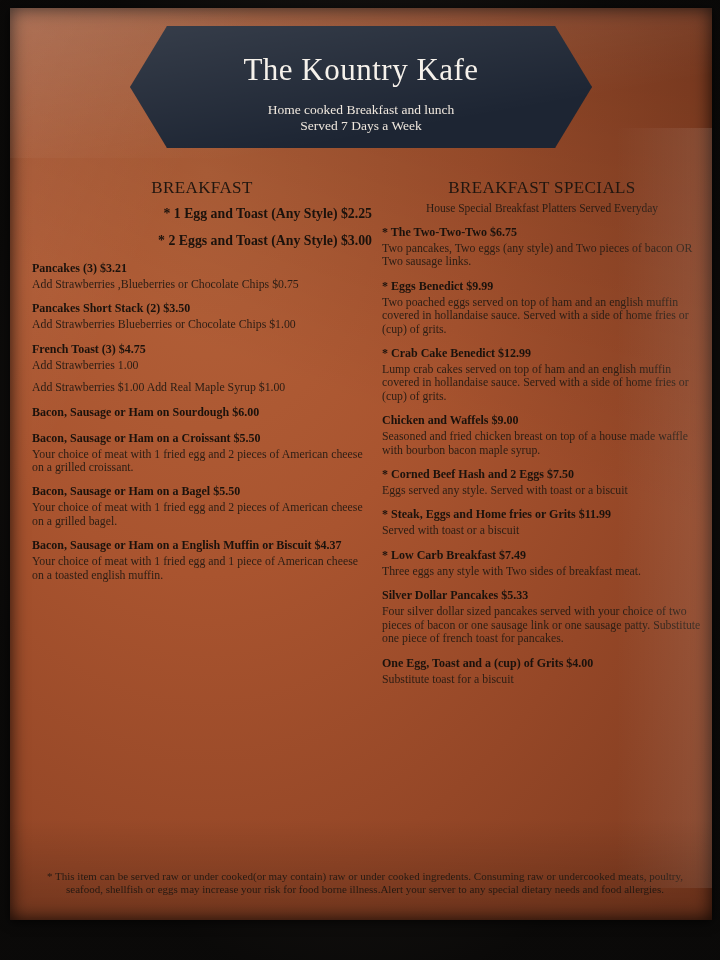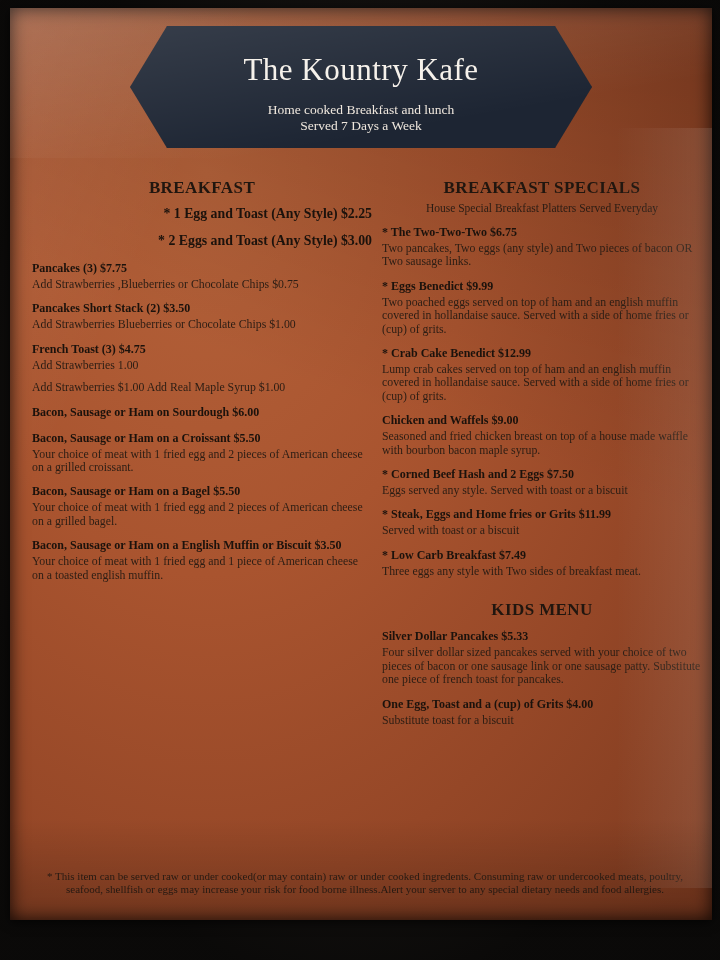--- a/index.html
+++ b/index.html
@@ -91,21 +91,21 @@
   
   .col {
     position: absolute;
     top: 168px;
   }
   #col-left { left: 22px;  width: 340px; }
   #col-right { left: 372px; width: 320px; }
 
   .section-head {
     text-align: center;
-    font-weight: bold;
+    font-weight: normal;
     font-size: 17px;
     letter-spacing: 0.4px;
     margin: 2px 0 8px 0;
     color: #20160f;
   }
   .section-head.kids { margin-top: 22px; }
   .section-sub {
     text-align: center;
     font-size: 11.5px;
     margin: -4px 0 10px 0;
@@ -162,21 +162,21 @@
     </div>
 
     <div class="col" id="col-left">
 
       <div class="section-head">BREAKFAST</div>
 
       <div class="line">* 1 Egg and Toast (Any Style) $2.25</div>
       <div class="line">* 2 Eggs and Toast (Any Style) $3.00</div>
 
       <div class="item">
-        <div class="item-name">Pancakes (3) $7.75</div>
+        <div class="item-name">Pancakes (3) $3.21</div>
         <div class="item-desc">Add Strawberries ,Blueberries or Chocolate Chips $0.75</div>
       </div>
 
       <div class="item">
         <div class="item-name">Pancakes Short Stack (2) $3.50</div>
         <div class="item-desc">Add Strawberries  Blueberries or Chocolate Chips $1.00</div>
       </div>
 
       <div class="item">
         <div class="item-name">French Toast (3) $4.75</div>
@@ -197,21 +197,21 @@
         <div class="item-name">Bacon, Sausage or Ham on a Croissant  $5.50</div>
         <div class="item-desc">Your choice of meat with 1 fried egg and 2 pieces of American cheese on a grilled croissant.</div>
       </div>
 
       <div class="item">
         <div class="item-name">Bacon, Sausage or Ham on a Bagel  $5.50</div>
         <div class="item-desc">Your choice of meat with 1 fried egg and 2 pieces of American cheese on a grilled bagel.</div>
       </div>
 
       <div class="item">
-        <div class="item-name">Bacon, Sausage or Ham on a English Muffin or Biscuit $3.50</div>
+        <div class="item-name">Bacon, Sausage or Ham on a English Muffin or Biscuit $4.37</div>
         <div class="item-desc">Your choice of meat with 1 fried egg and 1 piece of American cheese on a toasted english muffin.</div>
       </div>
 
     </div>
 
     <div class="col" id="col-right">
 
       <div class="section-head">BREAKFAST SPECIALS</div>
       <div class="section-sub">House Special Breakfast Platters Served Everyday</div>
 
@@ -243,21 +243,20 @@
       <div class="item">
         <div class="item-name">* Steak, Eggs and Home fries or Grits $11.99</div>
         <div class="item-desc">Served with toast or a biscuit</div>
       </div>
 
       <div class="item">
         <div class="item-name">* Low Carb Breakfast $7.49</div>
         <div class="item-desc">Three eggs any style with Two sides of breakfast meat.</div>
       </div>
 
-      <div class="section-head kids">KIDS MENU</div>
 
       <div class="item">
         <div class="item-name">Silver Dollar Pancakes $5.33</div>
         <div class="item-desc">Four silver dollar sized pancakes served with your choice of two pieces of bacon or one sausage link or one sausage patty. Substitute one piece of french toast for pancakes.</div>
       </div>
 
       <div class="item">
         <div class="item-name">One Egg, Toast and a (cup) of Grits $4.00</div>
         <div class="item-desc">Substitute toast for a biscuit</div>
       </div>

